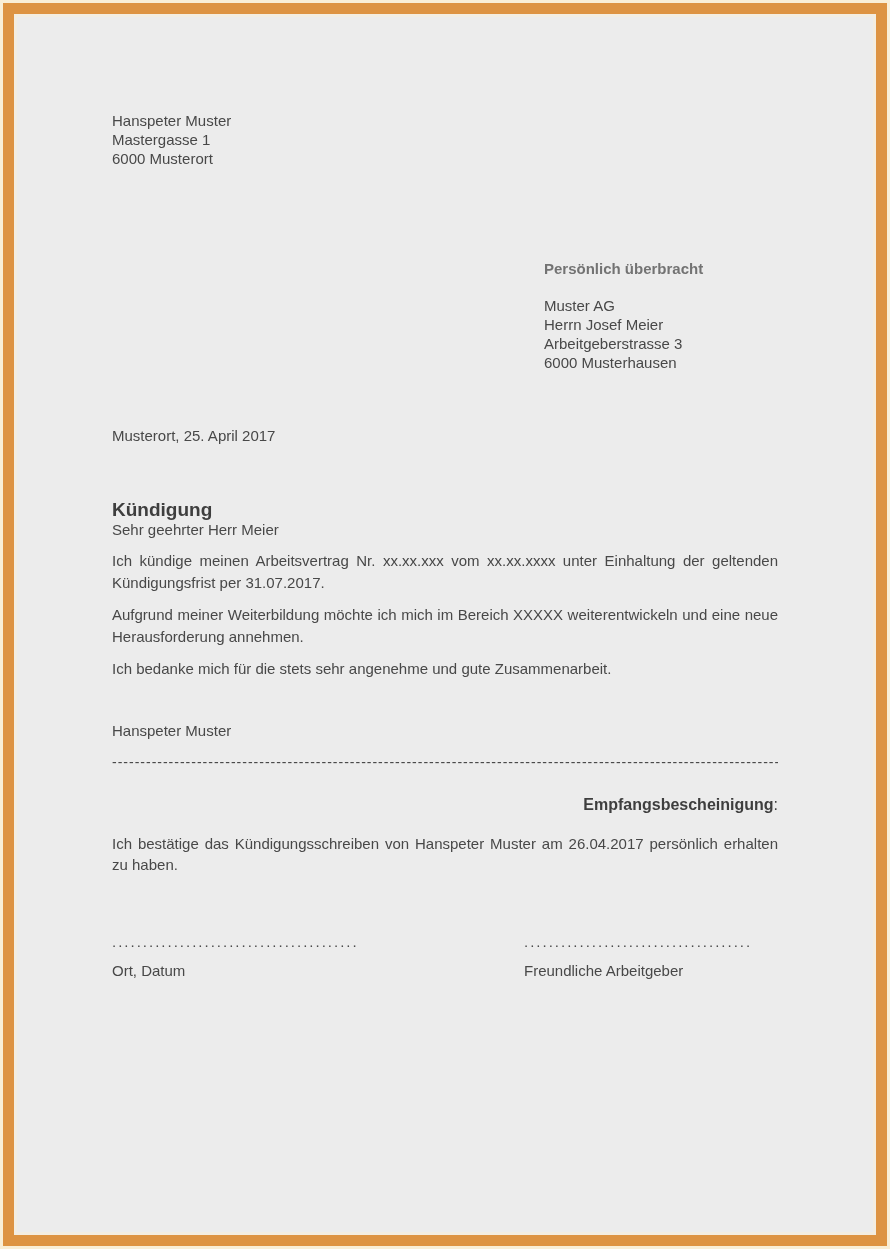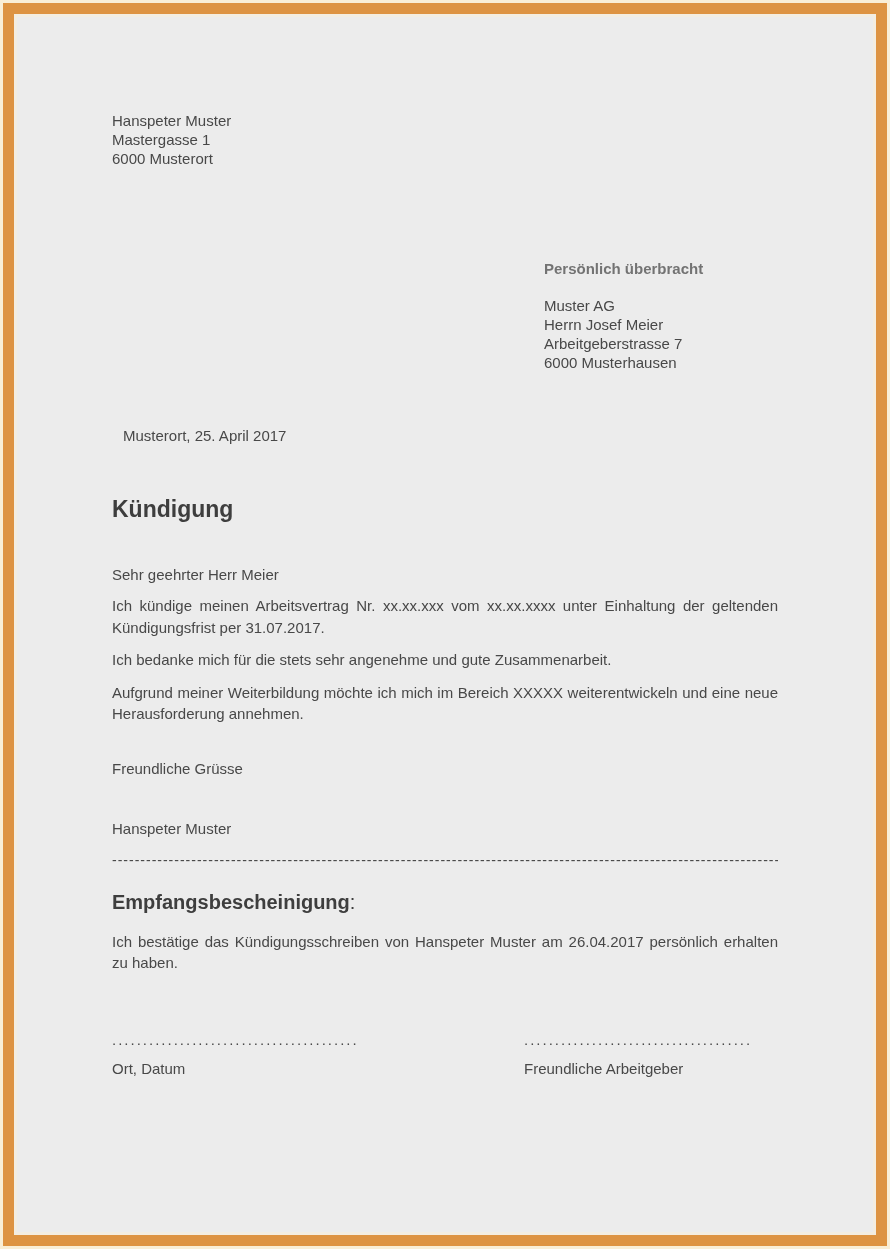--- a/index.html
+++ b/index.html
@@ -42,52 +42,53 @@
   .addr-line { line-height: 19px; white-space: nowrap; }
   .sender-block { padding-top: 97px; }
   .recipient-block { margin-top: 91px; margin-left: 432px; }
   .delivery-note {
     font-weight: bold;
     color: #737373;
     line-height: 19px;
     margin-bottom: 18px;
     white-space: nowrap;
   }
-  .date-line { margin-top: 54px; line-height: 19px; margin-left: 11px; }
+  .date-line { margin-top: 54px; line-height: 19px; }
   .subject {
     margin-top: 54px;
-    font-size: 23px;
+    font-size: 19px;
     font-weight: bold;
     color: #3e3e3e;
     line-height: 21px;
   }
-  .salutation { margin-top: 45px; line-height: 19px; }
+  .salutation { line-height: 19px; }
   .para {
     margin-top: 11px;
     line-height: 21.5px;
     text-align: justify;
   }
   .para.first { }
   .closing { margin-top: 34px; line-height: 19px; }
   .signature-name { margin-top: 41px; line-height: 19px; }
   .separator {
     margin-top: 14px;
     height: 16px;
     line-height: 16px;
     overflow: hidden;
     white-space: nowrap;
     letter-spacing: 1px;
     color: #4a4a4a;
     font-size: 14px;
   }
   .receipt-heading {
     margin-top: 24px;
-    font-size: 20px;
+    font-size: 16px;
     line-height: 21px;
     color: #3e3e3e;
+    text-align: right;
   }
   .receipt-heading .bold { font-weight: bold; }
   .receipt-body {
     margin-top: 18px;
     line-height: 21.5px;
     text-align: justify;
   }
   .signature-row {
     position: relative;
     margin-top: 56px;
@@ -118,35 +119,34 @@
         <div class="sender-block">
           <div class="addr-line">Hanspeter Muster</div>
           <div class="addr-line">Mastergasse 1</div>
           <div class="addr-line">6000 Musterort</div>
         </div>
 
         <div class="recipient-block">
           <div class="delivery-note">Persönlich überbracht</div>
           <div class="addr-line">Muster AG</div>
           <div class="addr-line">Herrn Josef Meier</div>
-          <div class="addr-line">Arbeitgeberstrasse 7</div>
+          <div class="addr-line">Arbeitgeberstrasse 3</div>
           <div class="addr-line">6000 Musterhausen</div>
         </div>
 
         <div class="date-line">Musterort, 25. April 2017</div>
 
         <div class="subject">Kündigung</div>
 
         <div class="salutation">Sehr geehrter Herr Meier</div>
 
         <div class="para first">Ich kündige meinen Arbeitsvertrag Nr. xx.xx.xxx vom xx.xx.xxxx unter Einhaltung der geltenden Kündigungsfrist per 31.07.2017.</div>
+        <div class="para">Aufgrund meiner Weiterbildung möchte ich mich im Bereich XXXXX weiterentwickeln und eine neue Herausforderung annehmen.</div>
         <div class="para">Ich bedanke mich für die stets sehr angenehme und gute Zusammenarbeit.</div>
-        <div class="para">Aufgrund meiner Weiterbildung möchte ich mich im Bereich XXXXX weiterentwickeln und eine neue Herausforderung annehmen.</div>
 
-        <div class="closing">Freundliche Grüsse</div>
 
         <div class="signature-name">Hanspeter Muster</div>
 
         <div class="separator">------------------------------------------------------------------------------------------------------------------------------------------------------------</div>
 
         <div class="receipt-heading"><span class="bold">Empfangsbescheinigung</span><span>:</span></div>
 
         <div class="receipt-body">Ich bestätige das Kündigungsschreiben von Hanspeter Muster am 26.04.2017 persönlich erhalten zu haben.</div>
 
         <div class="signature-row">

